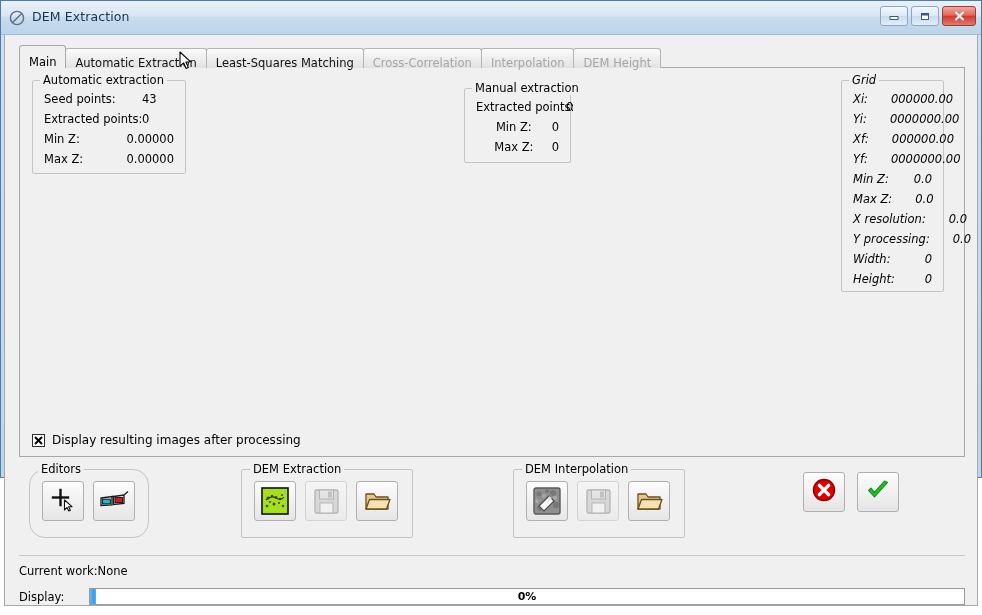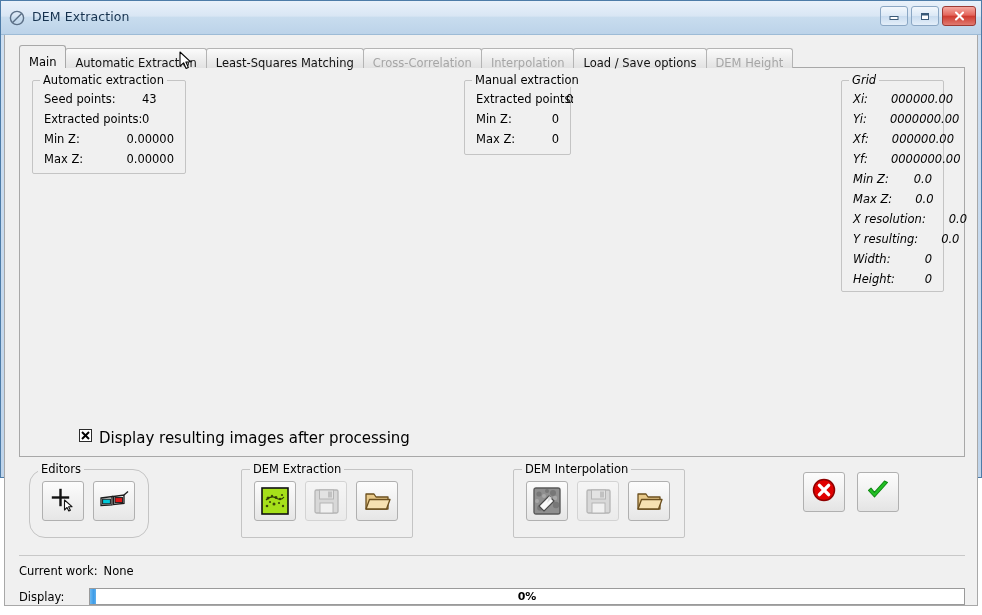--- a/index.html
+++ b/index.html
@@ -122,22 +122,22 @@
   .row .v { white-space: nowrap; }
   
   #grp-auto .row .k { width: 98px; }
   #grp-manual .row .k { width: 90px; }
   #grp-grid .row { justify-content: space-between; gap: 17px; }
   #grp-grid .row .k { margin-right: 6px; }
   
   #chk-row {
     position: absolute;
     left: 12px; bottom: 9px;
-    display: flex; align-items: flex-start;
-    font-size: 15px; color: #000; margin-left: 47px;
+    display: flex; align-items: flex-end;
+    font-size: 12px; color: #000;
   }
   .checkbox {
     width: 13px; height: 13px;
     box-sizing: border-box;
     border: 1px solid #2b2b2b;
     background: #ffffff;
     margin-right: 7px;
     position: relative;
     flex: none;
   }
@@ -190,21 +190,21 @@
     height: 1px; background: #c8c8c8;
     flex: none;
   }
   #status {
     margin: 0 12px 0 14px;
     font-size: 11.5px; color: #000;
     flex: 1;
     position: relative;
   }
   #work-row { display: flex; padding-top: 8px; }
-  #work-row .k { margin-right: 6px; }
+  #work-row .k { }
   #prog-row {
     display: flex; align-items: center;
     margin-top: 10px;
   }
   #prog-row .k { width: 70px; }
   #progress-bar {
     flex: 1;
     height: 17px;
     box-sizing: border-box;
     border: 1px solid #9a9a9a;
@@ -279,23 +279,20 @@
       </div>
       <div class="tab">
         <span>Least-Squares Matching</span>
       </div>
       <div class="tab disabled">
         <span>Cross-Correlation</span>
       </div>
       <div class="tab disabled">
         <span>Interpolation</span>
       </div>
-      <div class="tab">
-        <span>Load / Save options</span>
-      </div>
       <div class="tab disabled">
         <span>DEM Height</span>
       </div>
     </div>
 
     <div id="tabpanel">
 
       <div class="group" id="grp-auto" style="left:12px; top:12px; width:152px; height:92px;">
         <span class="glabel">Automatic extraction</span>
         <div class="rows">
@@ -311,21 +308,21 @@
             <span class="k">Min Z:</span>
             <span class="v">0.00000</span>
           </div>
           <div class="row">
             <span class="k">Max Z:</span>
             <span class="v">0.00000</span>
           </div>
         </div>
       </div>
 
-      <div class="group" id="grp-manual" style="left:444px; top:12px; width:105px; height:73px;">
+      <div class="group" id="grp-manual" style="left:444px; top:20px; width:105px; height:73px;text-align:center;">
         <span class="glabel">Manual extraction</span>
         <div class="rows">
           <div class="row">
             <span class="k">Extracted points:</span>
             <span class="v">0</span>
           </div>
           <div class="row">
             <span class="k">Min Z:</span>
             <span class="v">0</span>
           </div>
@@ -361,21 +358,21 @@
           </div>
           <div class="row">
             <span class="k">Max Z:</span>
             <span class="v">0.0</span>
           </div>
           <div class="row">
             <span class="k">X resolution:</span>
             <span class="v">0.0</span>
           </div>
           <div class="row">
-            <span class="k">Y resulting:</span>
+            <span class="k">Y processing:</span>
             <span class="v">0.0</span>
           </div>
           <div class="row">
             <span class="k">Width:</span>
             <span class="v">0</span>
           </div>
           <div class="row">
             <span class="k">Height:</span>
             <span class="v">0</span>
           </div>

